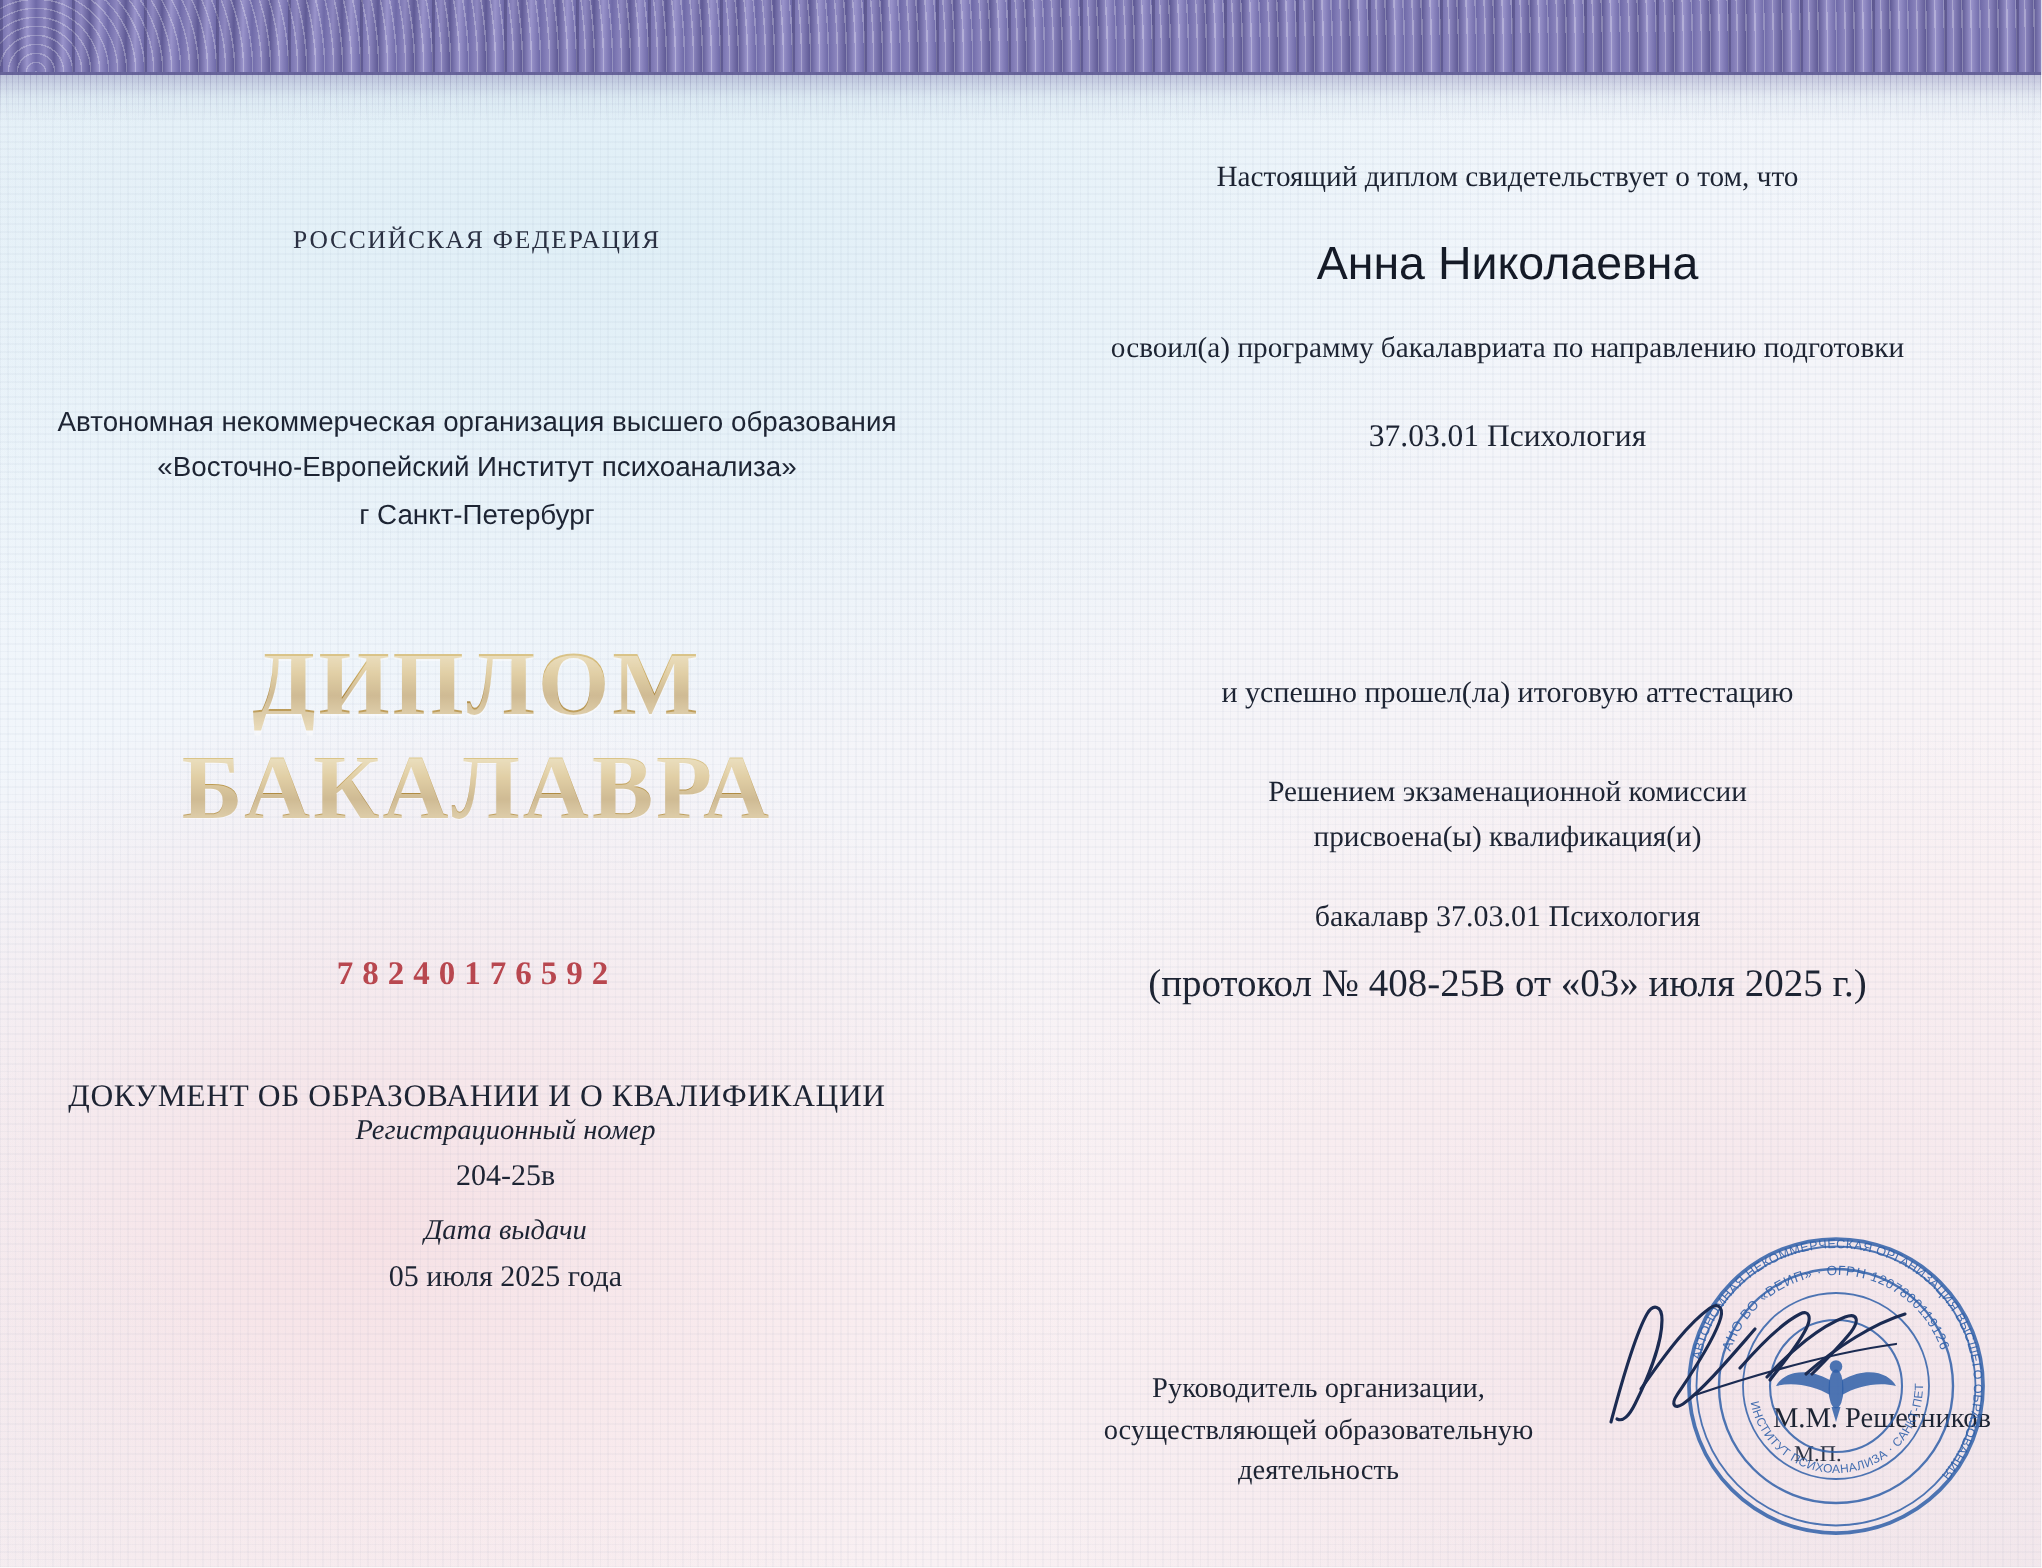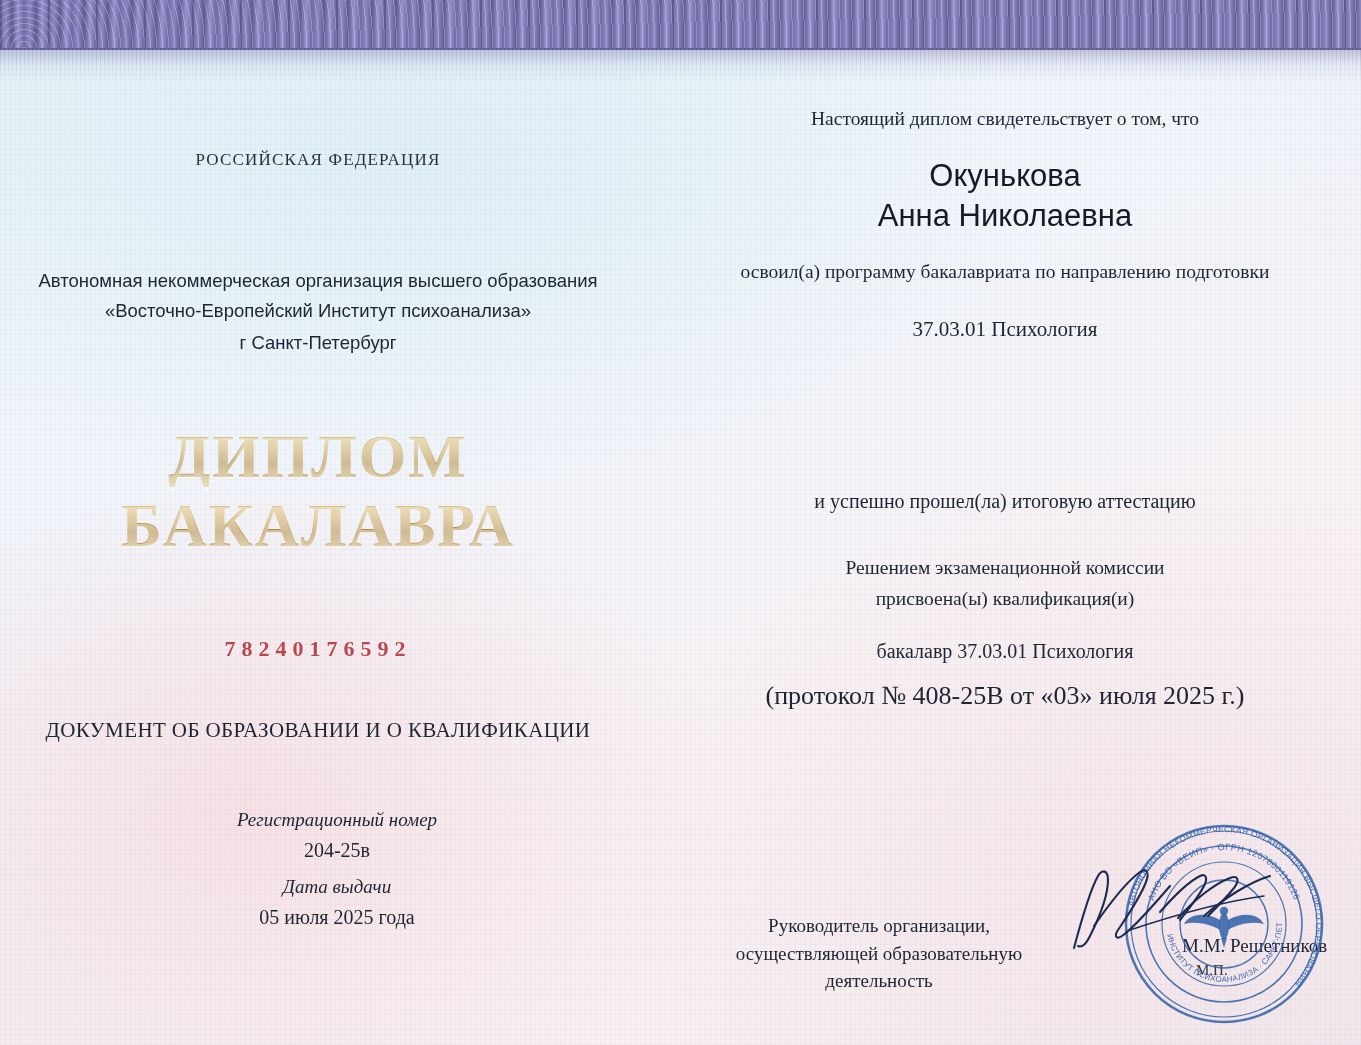--- a/index.html
+++ b/index.html
@@ -131,21 +131,20 @@
     color: #b8474f;
   }
   .doc-kind {
     margin-top: 56px;
     font-family: "Liberation Serif", serif;
     font-size: 21px;
     letter-spacing: 0.4px;
     color: #1d2433;
   }
   .reg-block {
-    margin-top: 66px;
     color: #1d2433;
     padding-left: 38px;
   }
   .reg-label, .date-label {
     font-family: "Liberation Serif", serif;
     font-style: italic;
     font-size: 19px;
   }
   .reg-value, .date-value {
     font-family: "Liberation Serif", serif;
@@ -298,21 +297,20 @@
         <div class="reg-value">204-25в</div>
         <span class="date-label">Дата выдачи</span>
         <div class="date-value">05 июля 2025 года</div>
       </div>
     </div>
 
     <div class="right-col">
       <div class="attest-line">Настоящий диплом свидетельствует о том, что</div>
 
       <div class="student-name">
-        <div>Окунькова</div>
         <div>Анна Николаевна</div>
       </div>
 
       <div class="program-line">освоил(а) программу бакалавриата по направлению подготовки</div>
       <div class="program-code">37.03.01 Психология</div>
 
       <div class="passed-line">и успешно прошел(ла) итоговую аттестацию</div>
 
       <div class="commission">
         <div>Решением экзаменационной комиссии</div>

